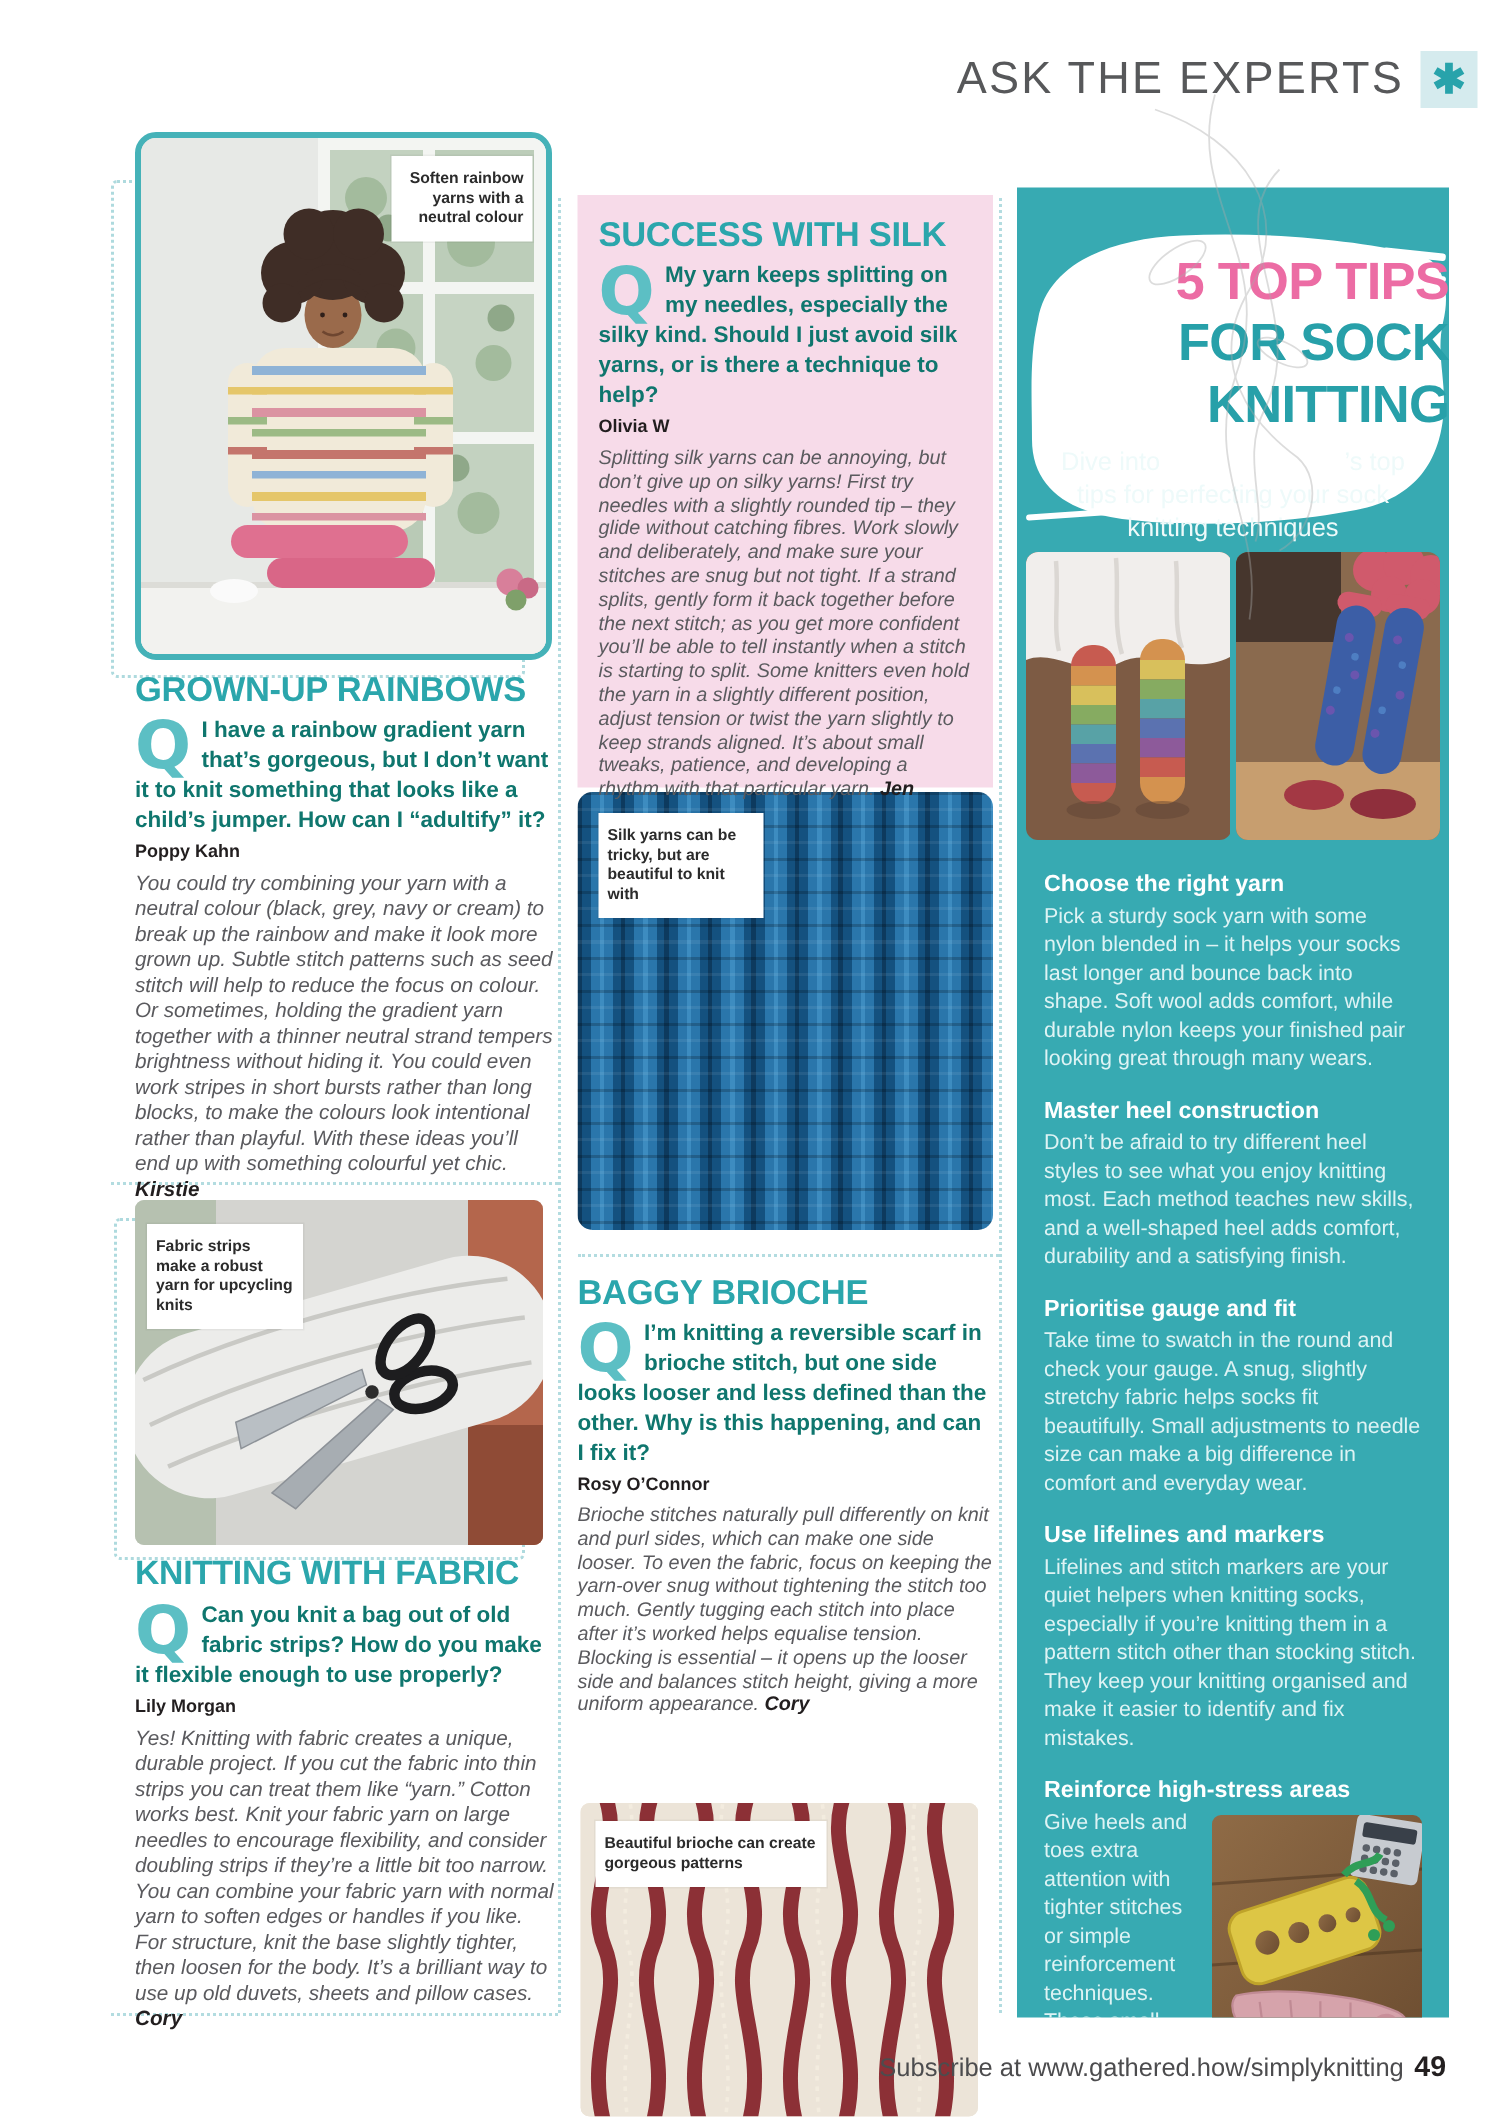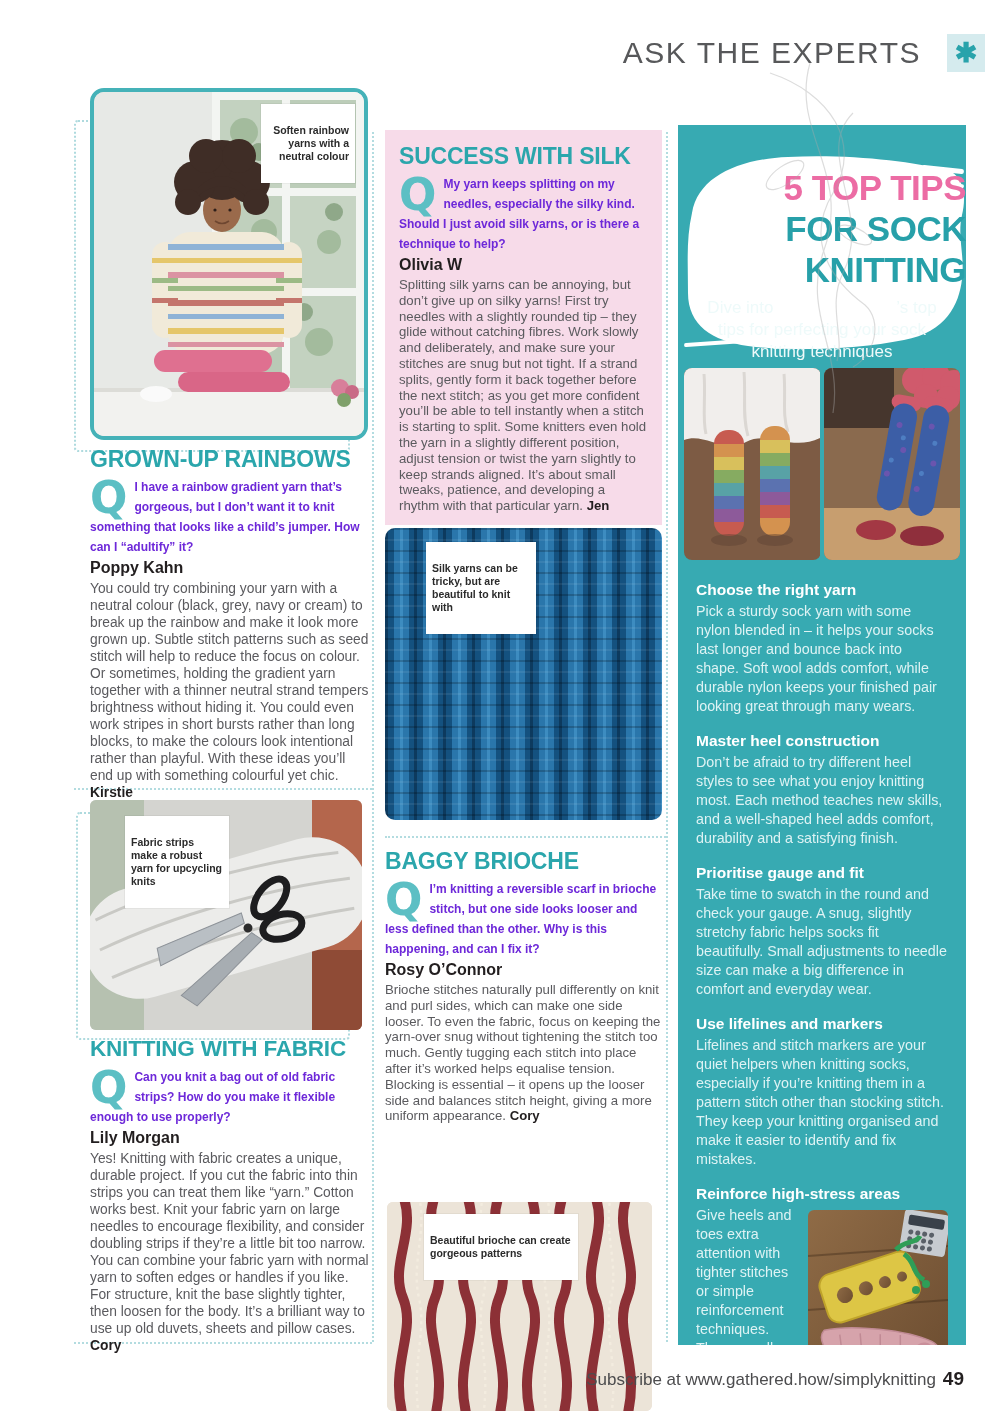--- a/index.html
+++ b/index.html
@@ -1,57 +1,57 @@
 <!DOCTYPE html>
 <html><head>
 <meta charset="utf-8">
 <style>
   html,body{margin:0;padding:0;background:#ffffff;}
   #page{position:relative;width:1000px;height:1416px;background:#fff;overflow:hidden;
         font-family:"Liberation Sans",sans-serif;-webkit-font-smoothing:antialiased;}
 
   
-  .masthead{position:absolute;top:34px;right:15px;display:flex;align-items:center;gap:26px;}
+  .masthead{position:absolute;top:34px;right:15px;display:flex;align-items:center;gap:11px;}
   .masthead-text{font-size:30px;color:#57585a;letter-spacing:1.5px;font-weight:400;}
   .asterisk-box{width:38px;height:38px;background:#d5ebee;display:flex;align-items:center;justify-content:center;}
   .asterisk-box span{color:#28a3ab;font-size:27px;font-weight:bold;line-height:1;}
 
   
   .dash-v{position:absolute;border-left:2px dotted #b3dce0;width:0;}
   .dash-h{position:absolute;border-top:2px dotted #b3dce0;height:0;}
 
   
   .photo-rainbow{position:absolute;left:90px;top:88px;width:270px;height:344px;
      border:4px solid #45b2b8;border-radius:14px;overflow:hidden;background:#e7e9e6;z-index:2;}
   .dotted-frame1{position:absolute;left:74px;top:120px;width:272px;height:328px;
      border:2px dotted #aedade;border-radius:4px;z-index:1;}
   .photo-fabric{position:absolute;left:90px;top:800px;width:272px;height:230px;border-radius:6px;overflow:hidden;z-index:2;}
   .dotted-frame2{position:absolute;left:76px;top:812px;width:270px;height:224px;
      border:2px dotted #aedade;border-radius:4px;z-index:1;}
   .photo-caption{position:absolute;background:#fff;color:#2b2b2b;font-weight:bold;
-     font-size:10.5px;line-height:13px;padding:20px 6px;z-index:3;box-shadow:0 0 0 1px rgba(0,0,0,0.04);margin-left:27px;}
+     font-size:10.5px;line-height:13px;padding:9px 6px;z-index:3;box-shadow:0 0 0 1px rgba(0,0,0,0.04);}
   .cap-rainbow{right:9px;top:12px;width:82px;text-align:right;}
   .cap-fabric{left:8px;top:16px;width:92px;text-align:left;}
   .cap-silk{left:14px;top:14px;width:98px;}
   .cap-brioche{left:10px;top:12px;width:142px;}
 
   .photo-silk{position:absolute;left:385px;top:528px;width:277px;height:292px;border-radius:10px;overflow:hidden;
      background:
        repeating-linear-gradient(180deg, rgba(0,0,0,0.20) 0 2px, rgba(255,255,255,0.00) 2px 11px, rgba(255,255,255,0.07) 11px 13px, rgba(255,255,255,0.00) 13px 22px),
        repeating-linear-gradient(90deg,#0d3a5e 0 3px,#14517f 3px 9px,#2a76ab 9px 15px,#3d8cc0 15px 18px,#2a76ab 18px 24px,#14517f 24px 29px);}
   .photo-brioche{position:absolute;left:387px;top:1202px;width:265px;height:209px;border-radius:6px;overflow:hidden;background:#ece4d8;}
 
   
   .qa{position:absolute;z-index:2;}
   .qa-title{color:#2ba6ac;font-size:23px;line-height:26px;font-weight:bold;letter-spacing:-0.2px;margin:0 0 5px;}
   .q-glyph{float:left;font-weight:bold;font-size:44px;line-height:36px;color:#5cbfc4;margin:3px 7px 0 0;
      font-family:"DejaVu Sans","Liberation Sans",sans-serif;}
-  .question{font-weight:bold;color:#6d28d9;font-size:12px;line-height:20px;margin:0;}
-  .asker{font-weight:bold;color:#221e1f;font-size:16px;line-height:19px;margin:1px 0 3px;}
-  .answer{color:#5a5a5e;margin:0;}
+  .question{font-weight:bold;color:#0f766e;font-size:15px;line-height:20px;margin:0;}
+  .asker{font-weight:bold;color:#221e1f;font-size:12px;line-height:19px;margin:1px 0 3px;}
+  .answer{color:#5a5a5e;margin:0;font-style:italic;}
   .qa.left-col .answer{font-size:13.8px;line-height:17px;}
   .qa.mid-col .answer{font-size:13.2px;line-height:15.8px;}
   .answer .expert{font-weight:bold;color:#221e1f;}
 
   .pink-panel{position:absolute;left:385px;top:130px;width:277px;height:395px;background:#f7dbe9;z-index:1;}
   .pink-panel-inner{padding:13px 14px 0 14px;}
 
   
   .sidebar{position:absolute;left:678px;top:125px;width:288px;height:1220px;background:#37aab2;z-index:2;overflow:hidden;}
   .brush{position:absolute;left:0;top:18px;width:288px;height:235px;}

